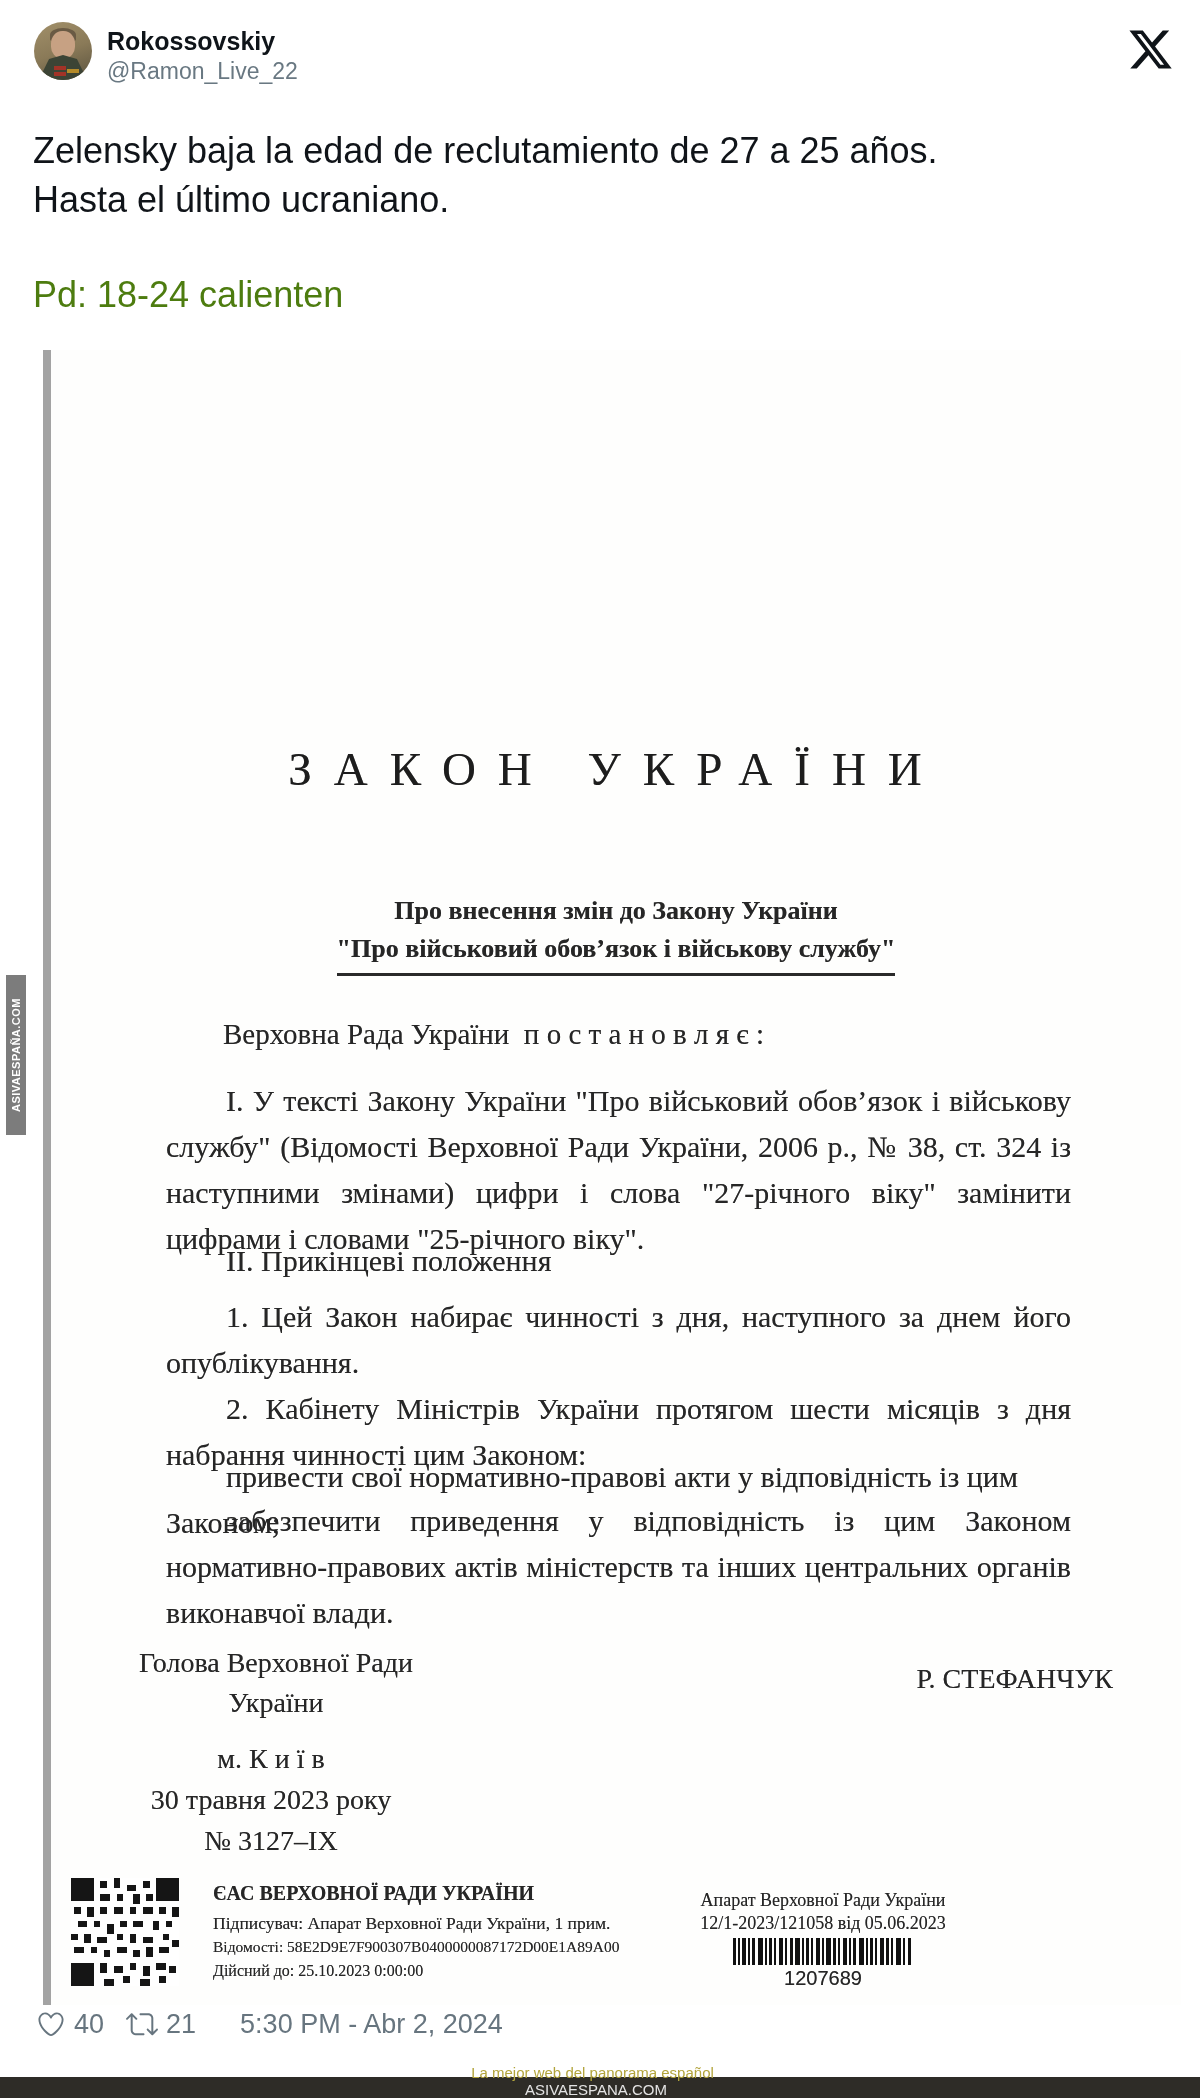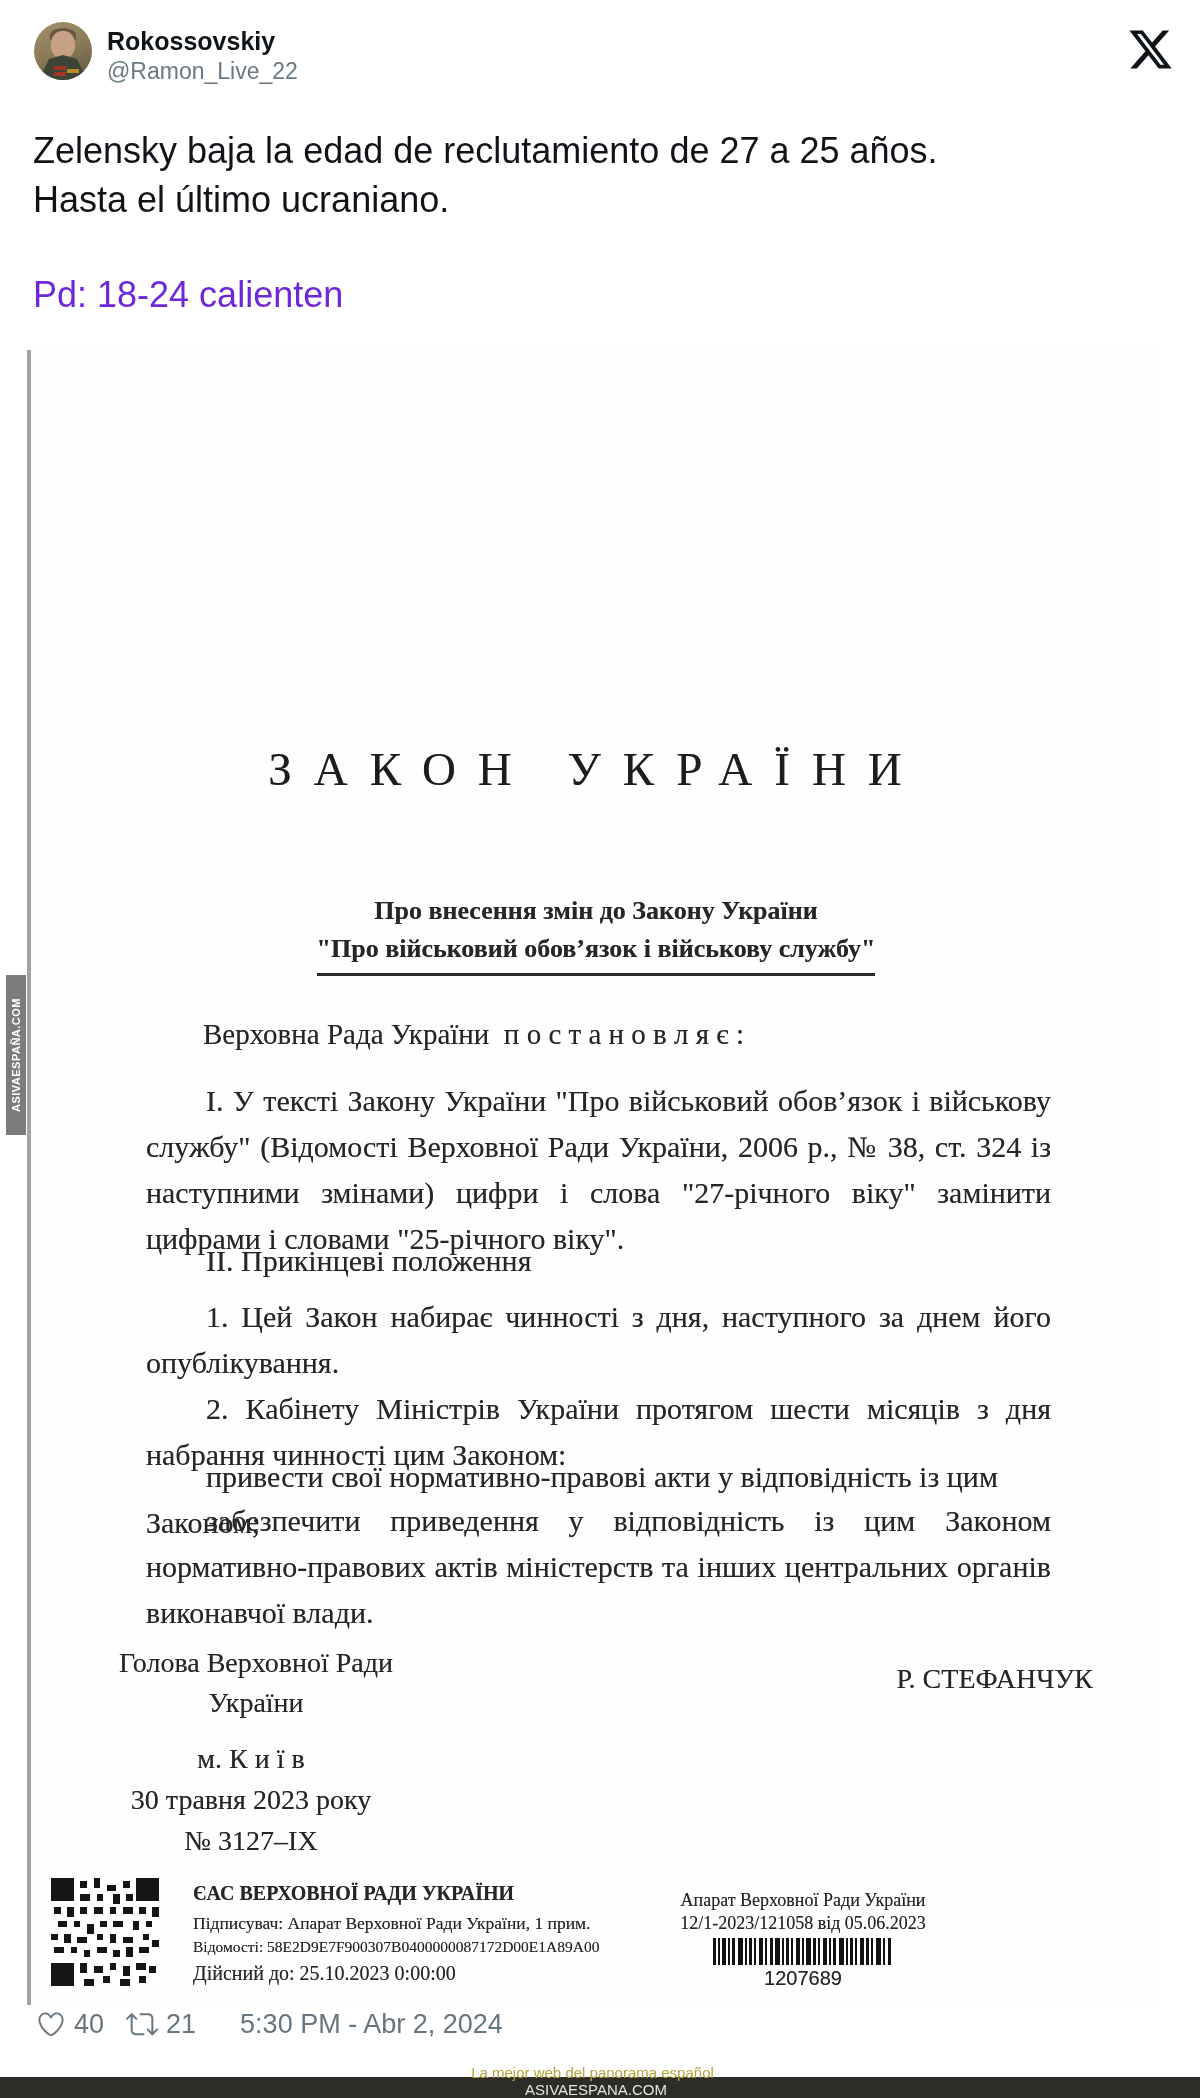--- a/index.html
+++ b/index.html
@@ -14,31 +14,31 @@
   .av-uniform{position:absolute;left:0;top:33px;width:58px;height:25px;background:#3c4435;
           clip-path:polygon(8% 100%,26% 16%,50% 0,74% 16%,92% 100%);}
   .av-medal{position:absolute;width:12px;height:4px;background:#a23327;}
   .m1{left:20px;top:44px}.m2{left:20px;top:50px}.m3{left:33px;top:47px;background:#b58b2a;}
   .author-name{position:absolute;left:107px;top:27px;font-size:25px;font-weight:bold;color:#0f1419;}
   .author-handle{position:absolute;left:107px;top:58px;font-size:23px;color:#697882;}
   .x-logo{position:absolute;left:1127px;top:26px;width:47px;height:47px;}
 
   
   .tweet-main{position:absolute;left:33px;top:126px;width:1000px;font-size:36px;line-height:49px;color:#101419;}
-  .tweet-ps{position:absolute;left:33px;top:270px;width:1000px;font-size:36px;line-height:49px;color:#6d28d9;}
+  .tweet-ps{position:absolute;left:33px;top:270px;width:1000px;font-size:36px;line-height:49px;color:#4d7c0f;}
 
   
   .wm{position:absolute;left:6px;top:975px;width:20px;height:160px;background:#7c7c7c;
       display:flex;align-items:center;justify-content:center;}
   .wm span{writing-mode:vertical-rl;transform:rotate(180deg);font-size:11px;font-weight:bold;
       color:#ffffff;letter-spacing:0.5px;white-space:nowrap;}
 
   
-  .doc{position:absolute;left:27px;top:350px;width:1130px;height:1655px;background:#fefefd;
-       border-left:4px solid #a3a3a3;font-family:"Liberation Serif",serif;color:#262626;}
+  .doc{position:absolute;left:43px;top:350px;width:1130px;height:1655px;background:#fefefd;
+       border-left:8px solid #a3a3a3;font-family:"Liberation Serif",serif;color:#262626;}
   .doc *{text-shadow:0 0 0.5px rgba(40,40,40,0.55);}
   .doc-title{position:absolute;top:392px;left:0;width:100%;text-align:center;
        font-size:47px;letter-spacing:22px;color:#1d1d1d;white-space:nowrap;}
   .doc-sub1{position:absolute;top:546px;left:0;width:100%;text-align:center;font-size:26px;font-weight:bold;}
   .doc-sub2{position:absolute;top:584px;left:0;width:100%;text-align:center;}
   .doc-sub2 span{display:inline-block;font-size:26px;font-weight:bold;border-bottom:3px solid #2a2a2a;padding-bottom:9px;}
   .doc-enact{position:absolute;top:668px;left:172px;font-size:29px;white-space:pre-wrap;}
   .doc-par{position:absolute;left:115px;width:905px;font-size:30px;line-height:46px;
        text-align:justify;text-indent:60px;}
   .p1{top:728px;} .h2{top:888px;text-align:left;} .p2{top:944px;} .p3{top:1036px;}
@@ -47,21 +47,21 @@
   .sign-left{position:absolute;top:1293px;left:75px;width:300px;text-align:center;font-size:28px;line-height:40px;}
   .sign-name{position:absolute;top:1313px;right:68px;font-size:28px;}
   .kyiv-block{position:absolute;top:1388px;left:65px;width:310px;text-align:center;font-size:28px;line-height:41px;}
 
   
   .qr{position:absolute;left:20px;top:1528px;width:108px;height:108px;}
   .stamp-left{position:absolute;left:162px;top:1532px;width:470px;}
   .sl1{font-size:20px;font-weight:bold;margin:0 0 8px 0;}
   .sl2{font-size:17.5px;margin:0 0 4px 0;}
   .sl3{font-size:15.5px;margin:0 0 6px 0;}
-  .sl4{font-size:20px;margin:0;}
+  .sl4{font-size:16px;margin:0;}
   .stamp-right{position:absolute;left:612px;top:1540px;width:320px;text-align:center;}
   .sr1{font-size:18px;margin:0;} .sr2{font-size:18px;margin:2px 0 4px 0;}
   .barcode{display:block;margin:0 auto;width:180px;height:27px;}
   .sr-num{font-size:20px;margin:2px 0 0 0;font-family:"Liberation Sans",sans-serif;}
 
   
   .stats{position:absolute;left:36px;top:2008px;display:flex;align-items:center;color:#67757f;font-size:27px;}
   .stats svg{display:block;}
   .stat-num{margin:0 22px 0 8px;}
   .timestamp{margin-left:22px;}

